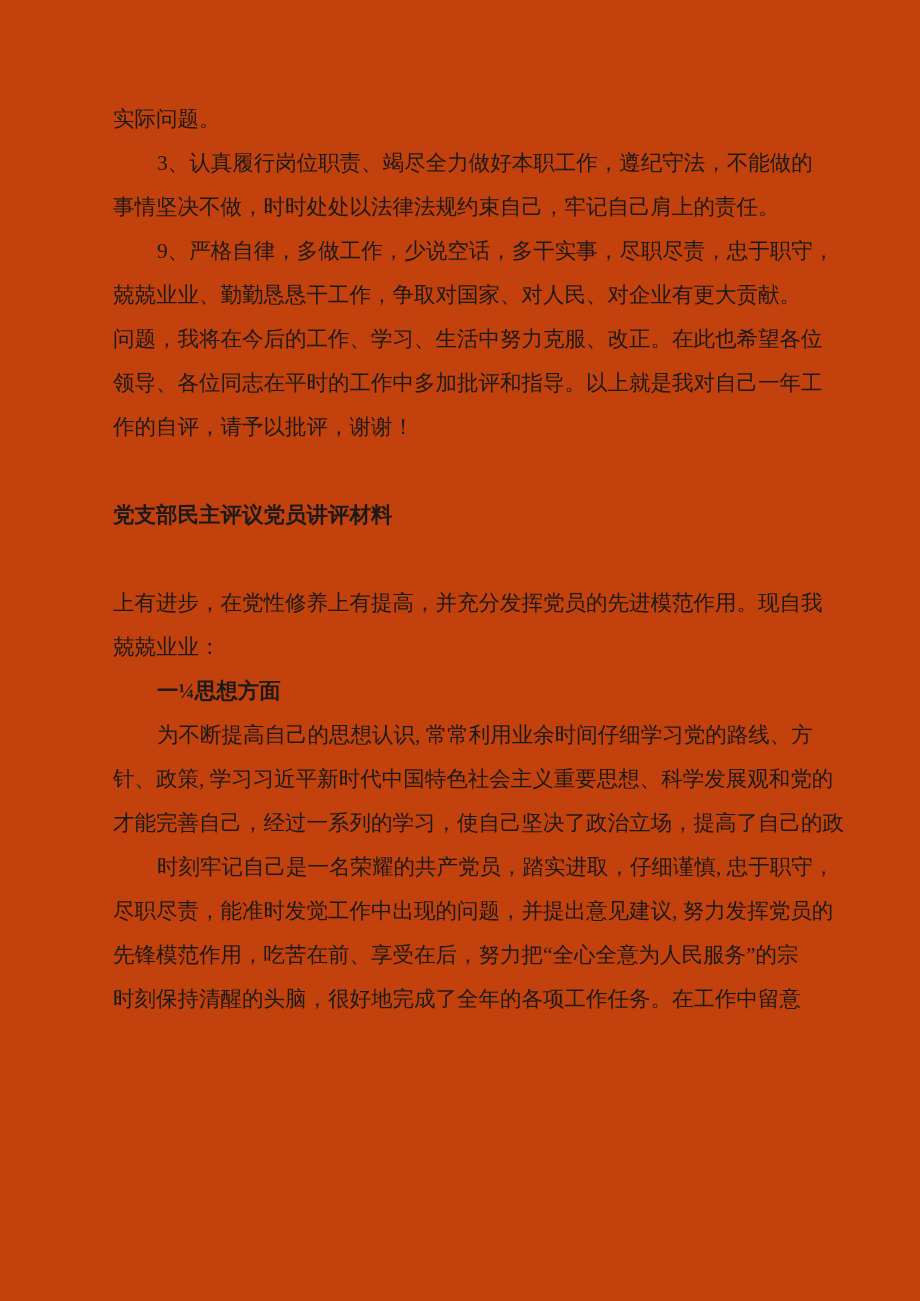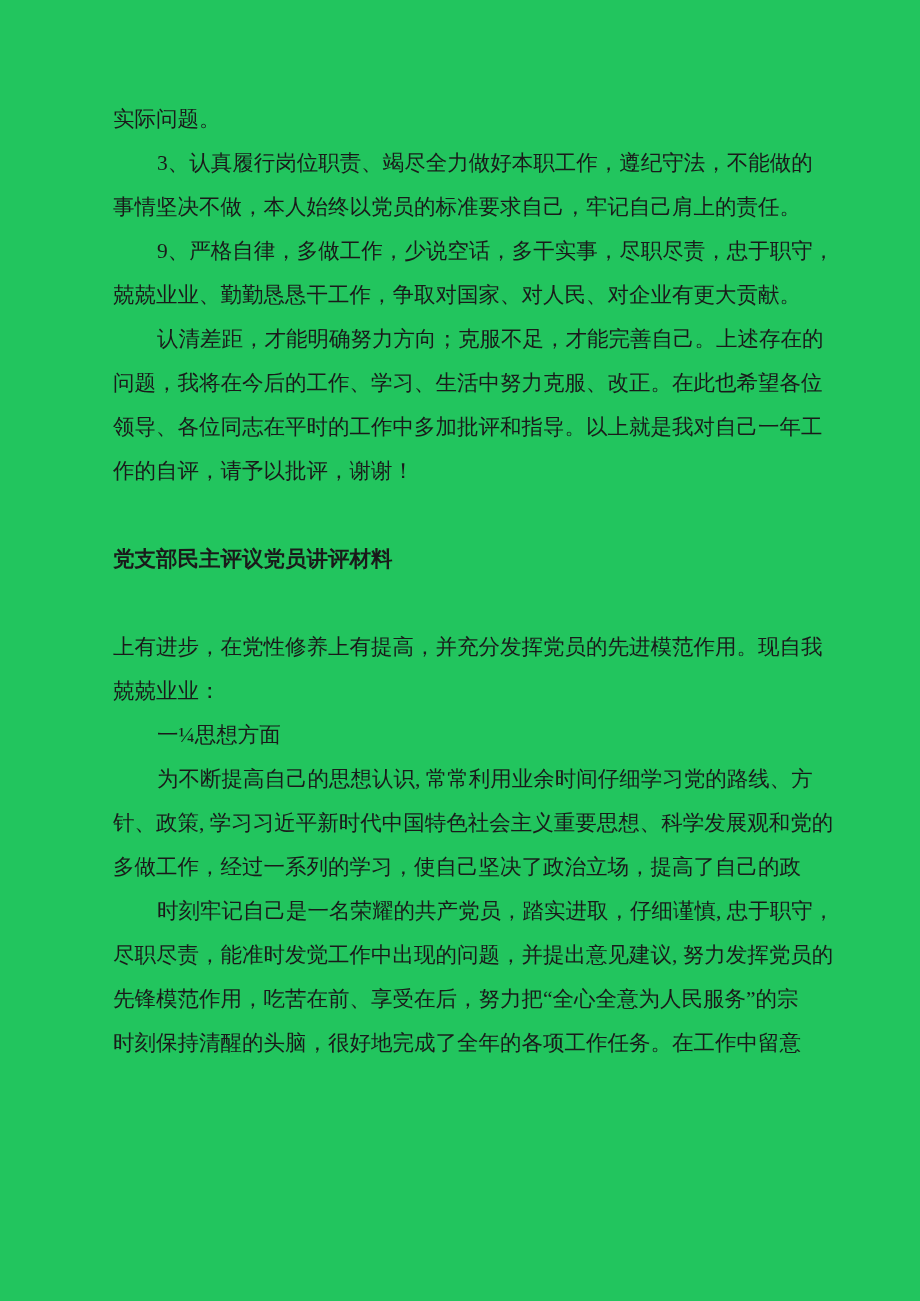--- a/index.html
+++ b/index.html
@@ -11,79 +11,78 @@
     width: 920px;
     height: 1301px;
     position: relative;
     overflow: hidden;
     font-family: "Liberation Serif", "DejaVu Serif", serif;
     color: #1a1a1a;
   }
   .page {
     position: absolute;
     inset: 0;
-    background: #22c55e;
+    background: #c2410c;
   }
   .textblock {
     position: absolute;
     left: 113px;
     top: 97px;
     width: 775px;
   }
   .line {
     height: 44px;
     line-height: 44px;
     font-size: 21.5px;
     white-space: nowrap;
   }
   .indent {
     text-indent: 44px;
   }
   .bold {
-    font-weight: normal;
+    font-weight: bold;
   }
   .title-line {
     width: 720px;
     text-align: left;
     font-weight: bold;
   }
   .blank {
     height: 44px;
   }
 </style>
 </head>
 <body>
 
 <div class="page">
   <div class="textblock">
 
     <div class="line">实际问题。</div>
     <div class="line indent">3、认真履行岗位职责、竭尽全力做好本职工作，遵纪守法，不能做的</div>
-    <div class="line">事情坚决不做，本人始终以党员的标准要求自己，牢记自己肩上的责任。</div>
+    <div class="line">事情坚决不做，时时处处以法律法规约束自己，牢记自己肩上的责任。</div>
     <div class="line indent">9、严格自律，多做工作，少说空话，多干实事，尽职尽责，忠于职守，</div>
     <div class="line">兢兢业业、勤勤恳恳干工作，争取对国家、对人民、对企业有更大贡献。</div>
-    <div class="line indent">认清差距，才能明确努力方向；克服不足，才能完善自己。上述存在的</div>
     <div class="line">问题，我将在今后的工作、学习、生活中努力克服、改正。在此也希望各位</div>
     <div class="line">领导、各位同志在平时的工作中多加批评和指导。以上就是我对自己一年工</div>
     <div class="line">作的自评，请予以批评，谢谢！</div>
 
     <div class="line blank"></div>
 
     <div class="line title-line">党支部民主评议党员讲评材料</div>
 
     <div class="line blank"></div>
 
     <div class="line">上有进步，在党性修养上有提高，并充分发挥党员的先进模范作用。现自我</div>
     <div class="line">兢兢业业：</div>
 
     <div class="line indent bold">一¼思想方面</div>
 
     <div class="line indent">为不断提高自己的思想认识, 常常利用业余时间仔细学习党的路线、方</div>
     <div class="line">针、政策, 学习习近平新时代中国特色社会主义重要思想、科学发展观和党的</div>
-    <div class="line">多做工作，经过一系列的学习，使自己坚决了政治立场，提高了自己的政</div>
+    <div class="line">才能完善自己，经过一系列的学习，使自己坚决了政治立场，提高了自己的政</div>
 
 
     <div class="line indent">时刻牢记自己是一名荣耀的共产党员，踏实进取，仔细谨慎, 忠于职守，</div>
     <div class="line">尽职尽责，能准时发觉工作中出现的问题，并提出意见建议, 努力发挥党员的</div>
     <div class="line">先锋模范作用，吃苦在前、享受在后，努力把“全心全意为人民服务”的宗</div>
     <div class="line">时刻保持清醒的头脑，很好地完成了全年的各项工作任务。在工作中留意</div>
 
   </div>
 </div>
 

